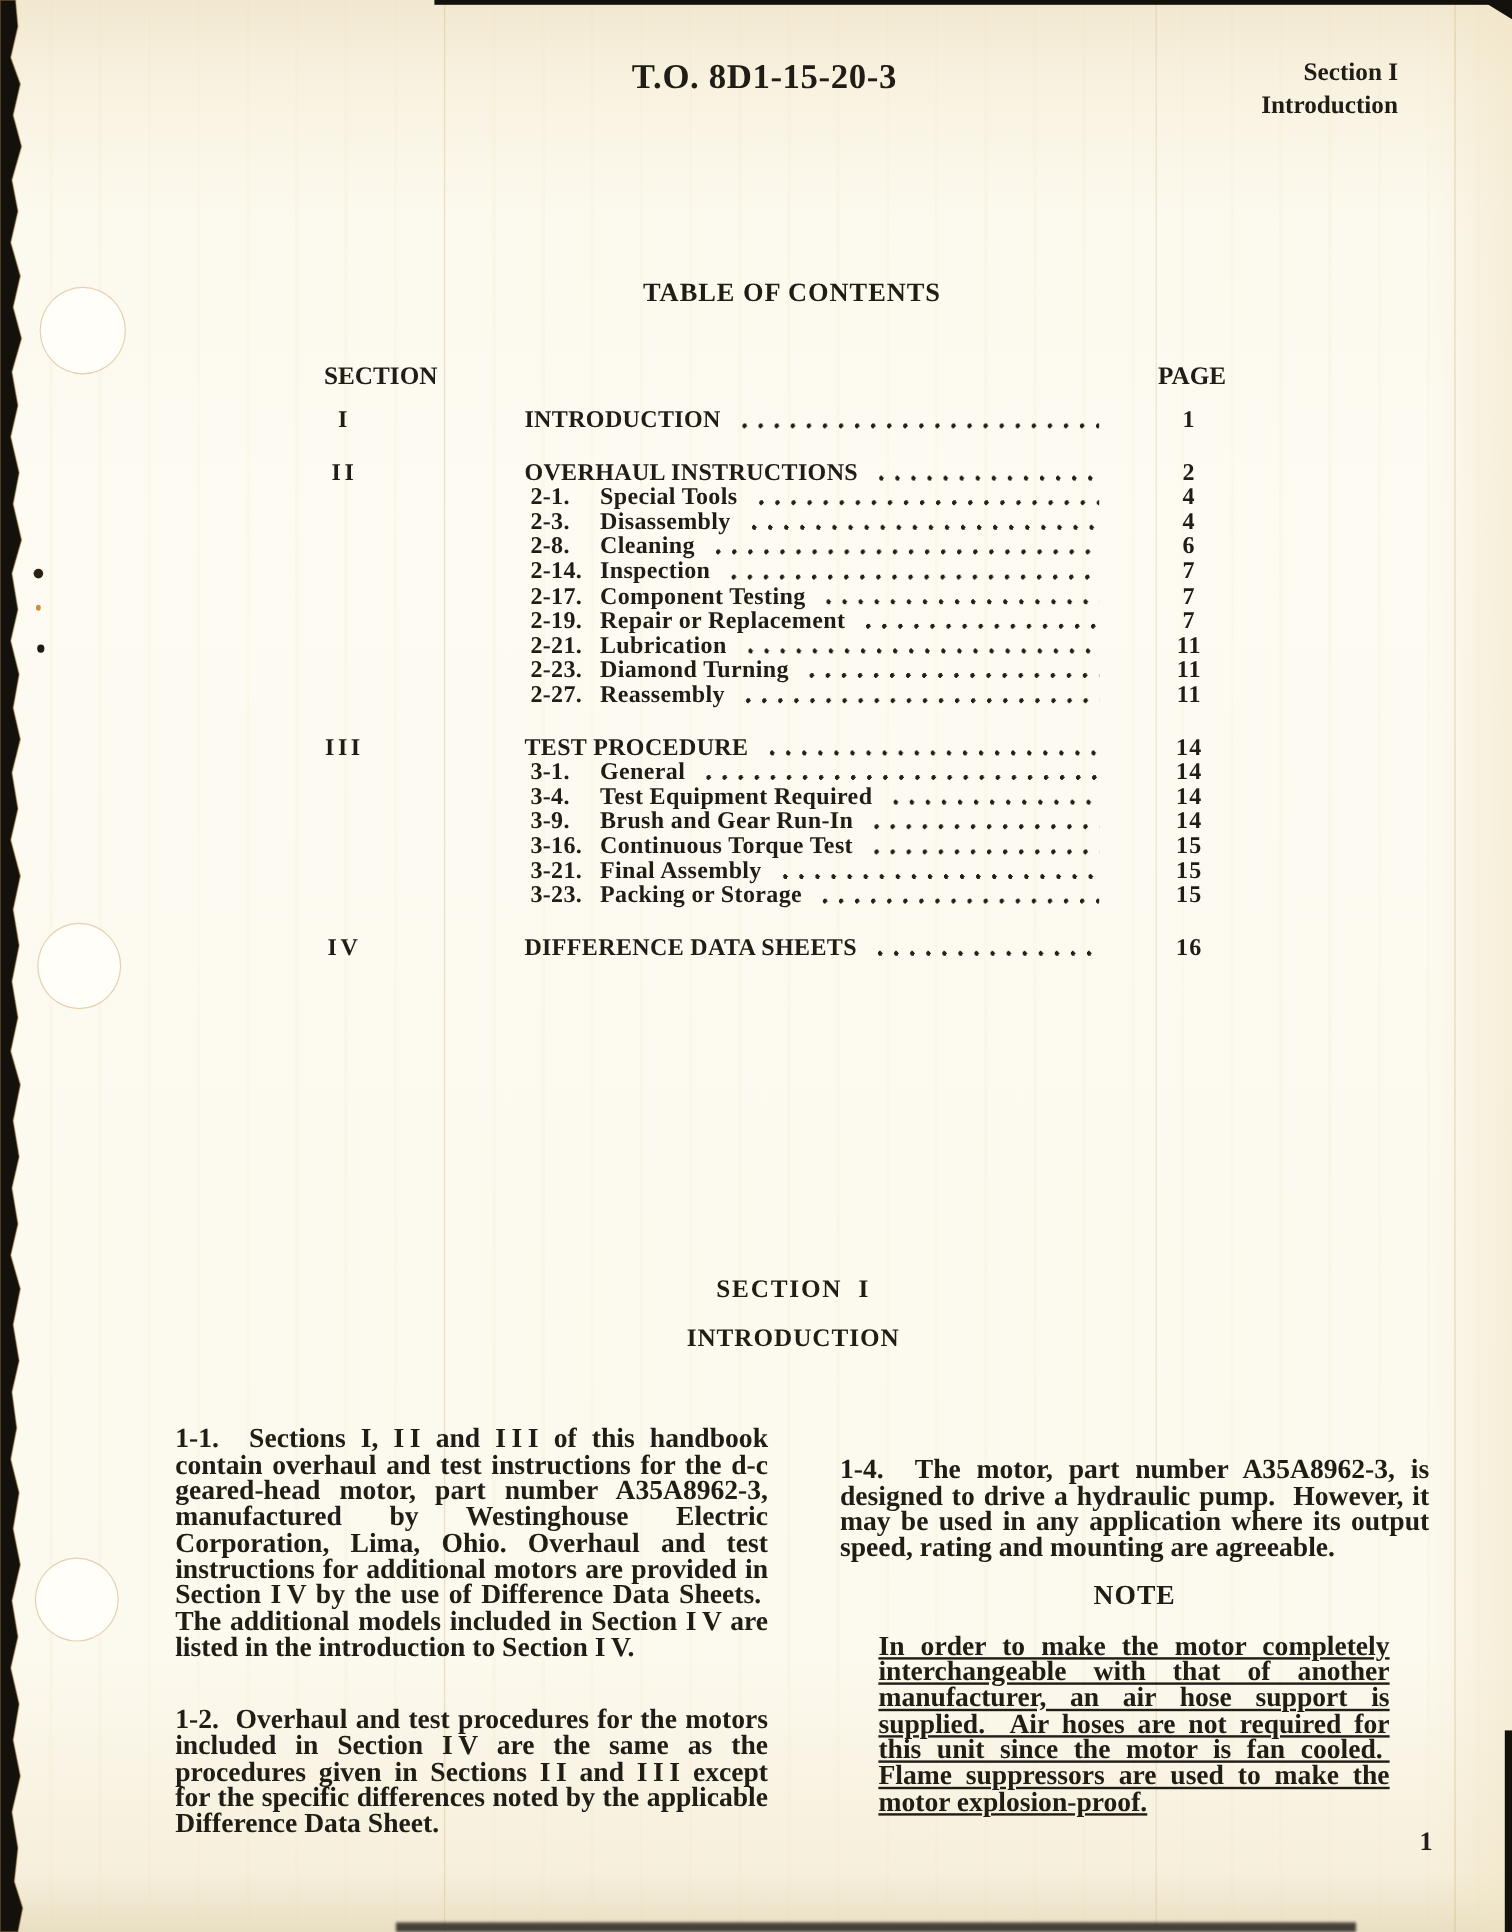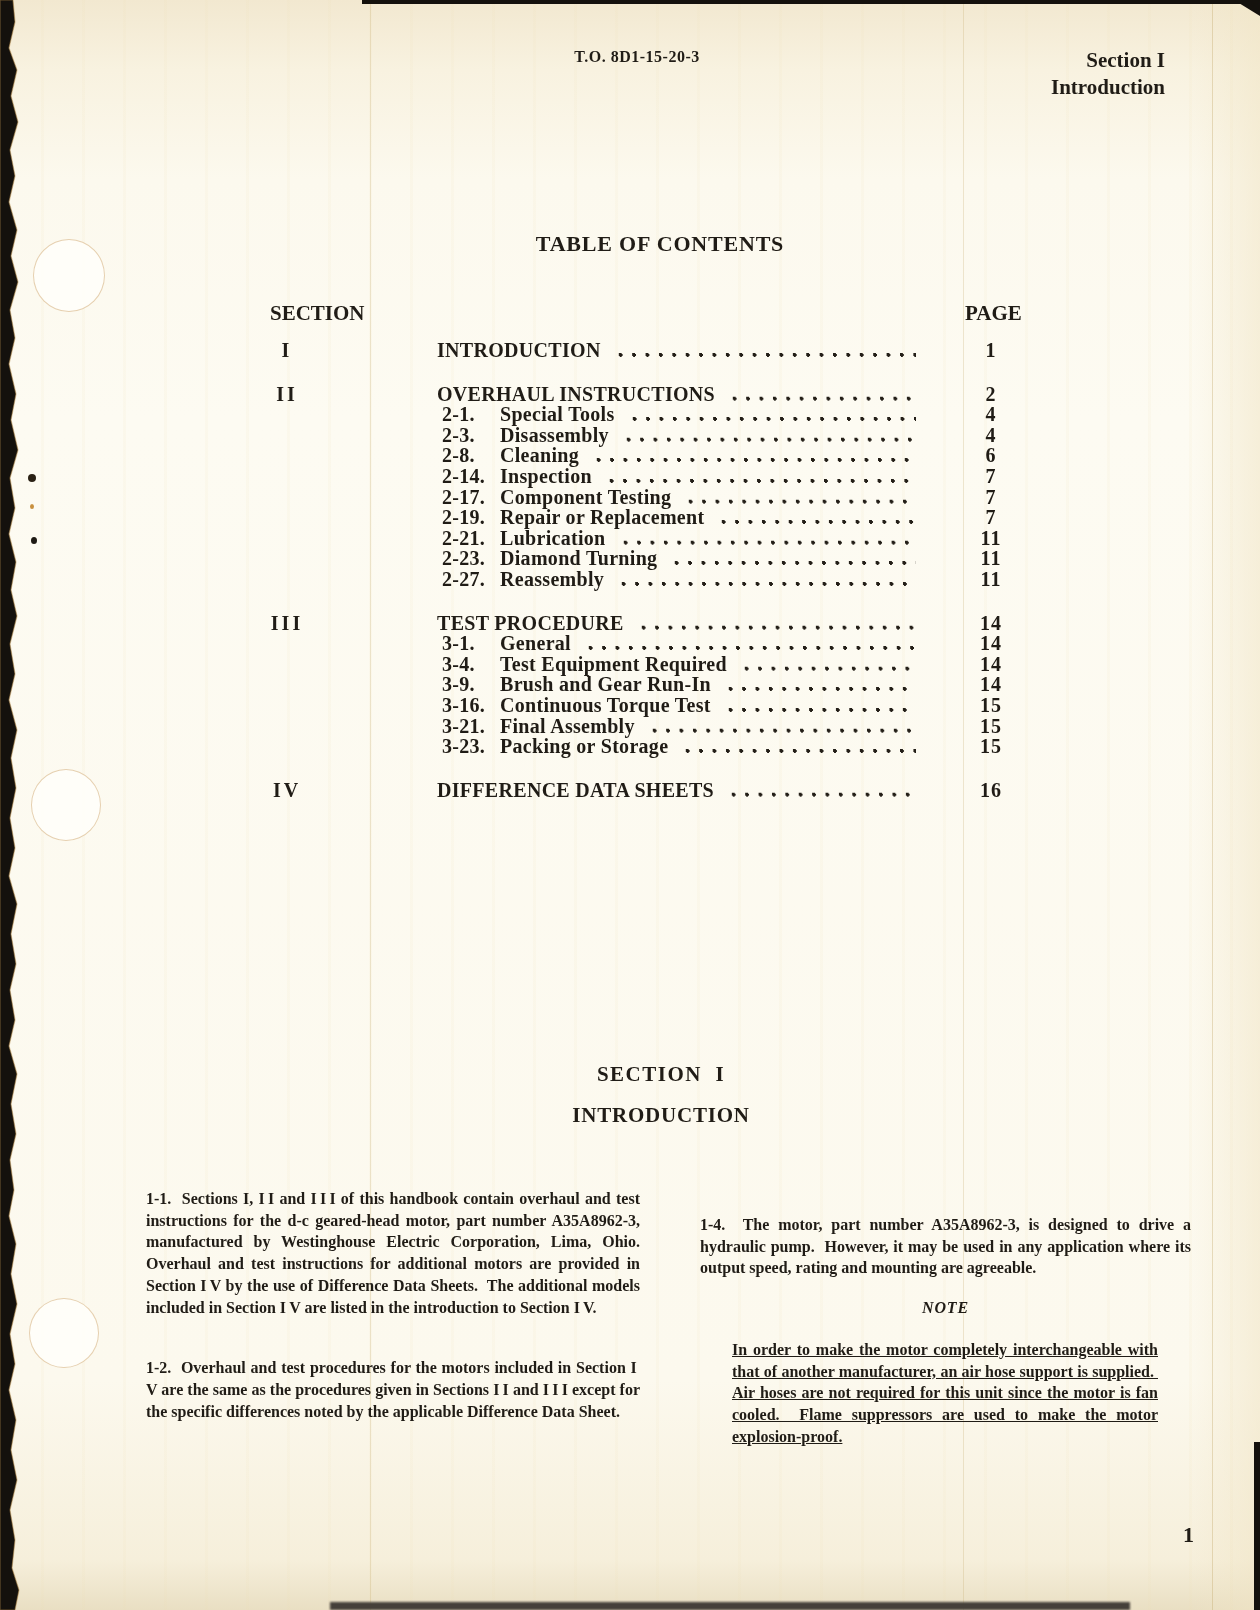--- a/index.html
+++ b/index.html
@@ -26,48 +26,48 @@
   .torn{position:absolute;left:0;top:0;}
   
   .top-strip{position:absolute;left:362px;right:0;top:0;height:4px;background:#14110d;}
   .corner-tr{position:absolute;right:0;top:0;width:0;height:0;border-top:16px solid #14110d;border-left:26px solid transparent;}
   .right-strip{position:absolute;right:0;top:1442px;bottom:0;width:6px;background:#14110d;}
   .bottom-strip{position:absolute;left:330px;bottom:0;width:800px;height:8px;background:#45403a;filter:blur(1.2px);}
   
   .hole{position:absolute;border:1px solid rgba(200,152,88,0.45);border-radius:50%;background:rgba(255,254,249,0.95);}
   .speck{position:absolute;border-radius:50%;}
   
-  .to-number{position:absolute;top:48px;left:637px;transform:translateX(-50%);font-size:16px;letter-spacing:0.5px;white-space:nowrap;}
+  .to-number{position:absolute;top:48px;left:637px;transform:translateX(-50%);font-size:29px;letter-spacing:0.5px;white-space:nowrap;}
   .header-right{position:absolute;top:47px;right:95px;text-align:right;font-size:21px;line-height:27px;}
   
   .toc-title{position:absolute;top:231px;left:660px;transform:translateX(-50%);font-size:22px;letter-spacing:0.8px;white-space:nowrap;}
   .col-head-section{position:absolute;top:301px;left:270px;font-size:21px;}
   .col-head-page{position:absolute;top:301px;left:965px;font-size:21px;}
   #toc{position:absolute;left:250px;top:340px;width:772px;font-size:20px;}
   .toc-row{display:flex;align-items:baseline;line-height:20.6px;position:relative;padding-left:187px;letter-spacing:0.3px;}
   .toc-row.sub{padding-left:192px;}
   .toc-row.gap{margin-top:23px;}
   .toc-row .numeral{position:absolute;left:0;top:0;width:74px;text-align:center;letter-spacing:3px;}
   .toc-row .inum{flex:none;width:58px;}
   .toc-row .title{flex:none;white-space:nowrap;}
   .toc-row .leader{flex:1 1 auto;align-self:stretch;margin:0 44px 0 13px;
     background-image:radial-gradient(circle 1.9px at 6.5px 14.5px,#241f18 97%,rgba(0,0,0,0) 100%);
     background-size:13.4px 20.6px;background-repeat:repeat-x;}
   .toc-row .pg{flex:none;width:62px;text-align:center;letter-spacing:1px;}
   
   .sec-heading{position:absolute;top:1062px;left:661px;transform:translateX(-50%);font-size:21px;letter-spacing:1.5px;white-space:nowrap;}
   .sec-subheading{position:absolute;top:1103px;left:661px;transform:translateX(-50%);font-size:21px;letter-spacing:0.8px;white-space:nowrap;}
   
-  .bodycol{position:absolute;font-size:16px;line-height:21.7px;text-align:justify;}
+  .bodycol{position:absolute;font-size:23px;line-height:21.7px;text-align:justify;}
   #col-left{left:146px;top:1188px;width:494px;}
   #col-right{left:700px;top:1193px;width:491px;}
   .bodycol p{margin:0;}
   #col-left p + p{margin-top:39px;}
   .purpose-para{margin-top:21px !important;}
-  .note-head{margin-top:18px !important;text-align:center;letter-spacing:0.8px;font-style:italic;}
+  .note-head{margin-top:18px !important;text-align:center;letter-spacing:0.8px;}
   .note-para{margin:20px 33px 0 32px !important;text-decoration:underline;}
   .page-num{position:absolute;left:1183px;top:1522px;font-size:22px;}
 </style>
 </head>
 <body>
 
 <div id="page">
 
   <div class="streaks"></div>
   <div class="crease" style="left:370px;"></div>

